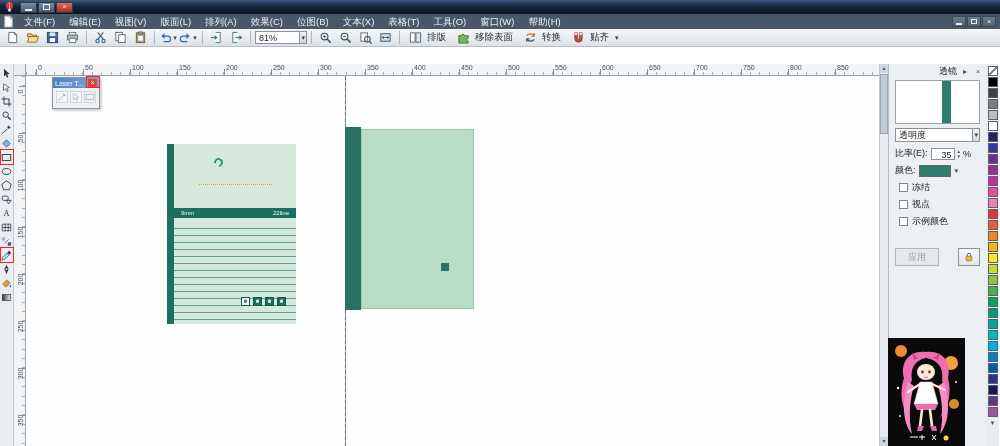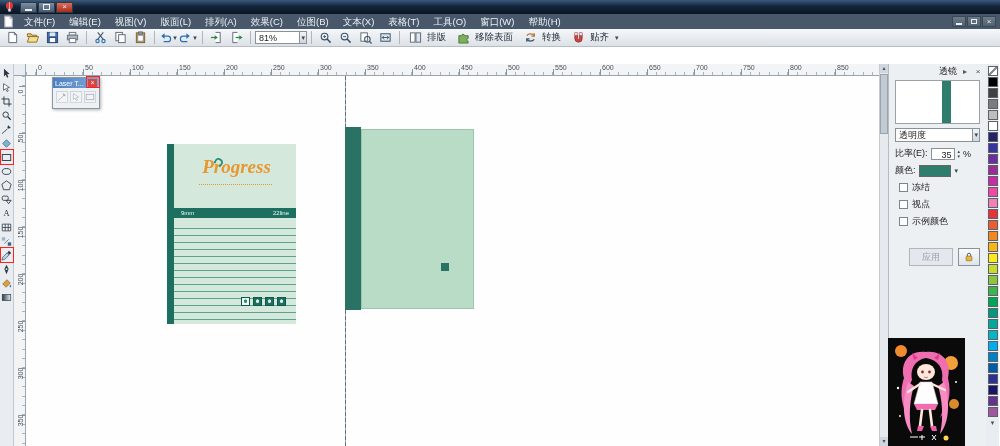--- a/index.html
+++ b/index.html
@@ -131,21 +131,21 @@
   .docker-combo span:first-child{flex:1;}
   .docker-combo .dd{background:linear-gradient(#f2f5f8,#cfd6dd);border-left:1px solid #8a919a;height:100%;
     display:flex;align-items:center;}
   .dk-row{display:flex;align-items:center;margin:0 6px 4px;gap:3px;}
   .dk-input{width:24px;height:12px;border:1px solid #8a919a;background:#fff;text-align:right;
     padding-right:2px;box-sizing:border-box;line-height:12px;}
   .spin{display:flex;flex-direction:column;font-size:5px;line-height:5px;color:#3c4650;}
   .swatch-btn{width:32px;height:12px;border:1px solid #666;background:var(--lens-teal);box-sizing:border-box;}
   .dk-check{display:flex;align-items:center;gap:4px;margin:0 10px 4px;}
   .cbox{width:9px;height:9px;background:#fff;border:1px solid #7a858f;box-sizing:border-box;}
-  .dk-buttons{display:flex;align-items:center;gap:5px;margin:20px 6px 0;justify-content:flex-end;}
+  .dk-buttons{display:flex;align-items:center;gap:5px;margin:20px 6px 0;justify-content:space-between;}
   .apply-btn{width:42px;height:16px;border:1px solid #b0b6bd;background:#e4e8ec;color:#9aa2ab;
     display:flex;align-items:center;justify-content:center;}
   .lock-btn{width:20px;height:16px;border:1px solid #8a919a;background:linear-gradient(#f8fafc,#dfe4e9);
     display:flex;align-items:center;justify-content:center;}
   .lock-btn svg{width:10px;height:10px;}
   
   .cpalette{position:absolute;left:986px;top:64px;width:13px;height:382px;background:#e9edf1;
     display:flex;flex-direction:column;align-items:center;padding-top:2px;box-sizing:border-box;}
   .pswatch{width:10px;height:10px;border:1px solid #5a6268;box-sizing:border-box;margin-bottom:1px;flex:none;}
   .pswatch.none{background:linear-gradient(135deg,#fff 42%,#888 42%,#888 58%,#fff 58%);}
@@ -503,21 +503,20 @@
       <span class="rlabel v" style="top: 247px;">250</span>
       <span class="rlabel v" style="top: 294px;">300</span>
       <span class="rlabel v" style="top: 341px;">350</span>
     </div>
 
   <div class="canvas">
     <div class="guide"></div>
 
     <div class="nb1">
       <div class="nb1-spine"></div>
-      <div class="nb1-title">Progress</div>
       <div class="nb1-swirl"></div>
       <div class="nb1-tagline"></div>
       <div class="nb1-band">
         <span>9mm</span>
         <span>22line</span>
       </div>
       <div class="nb1-lines"></div>
       <div class="nb1-icons">
         <span></span>
         <span></span>

